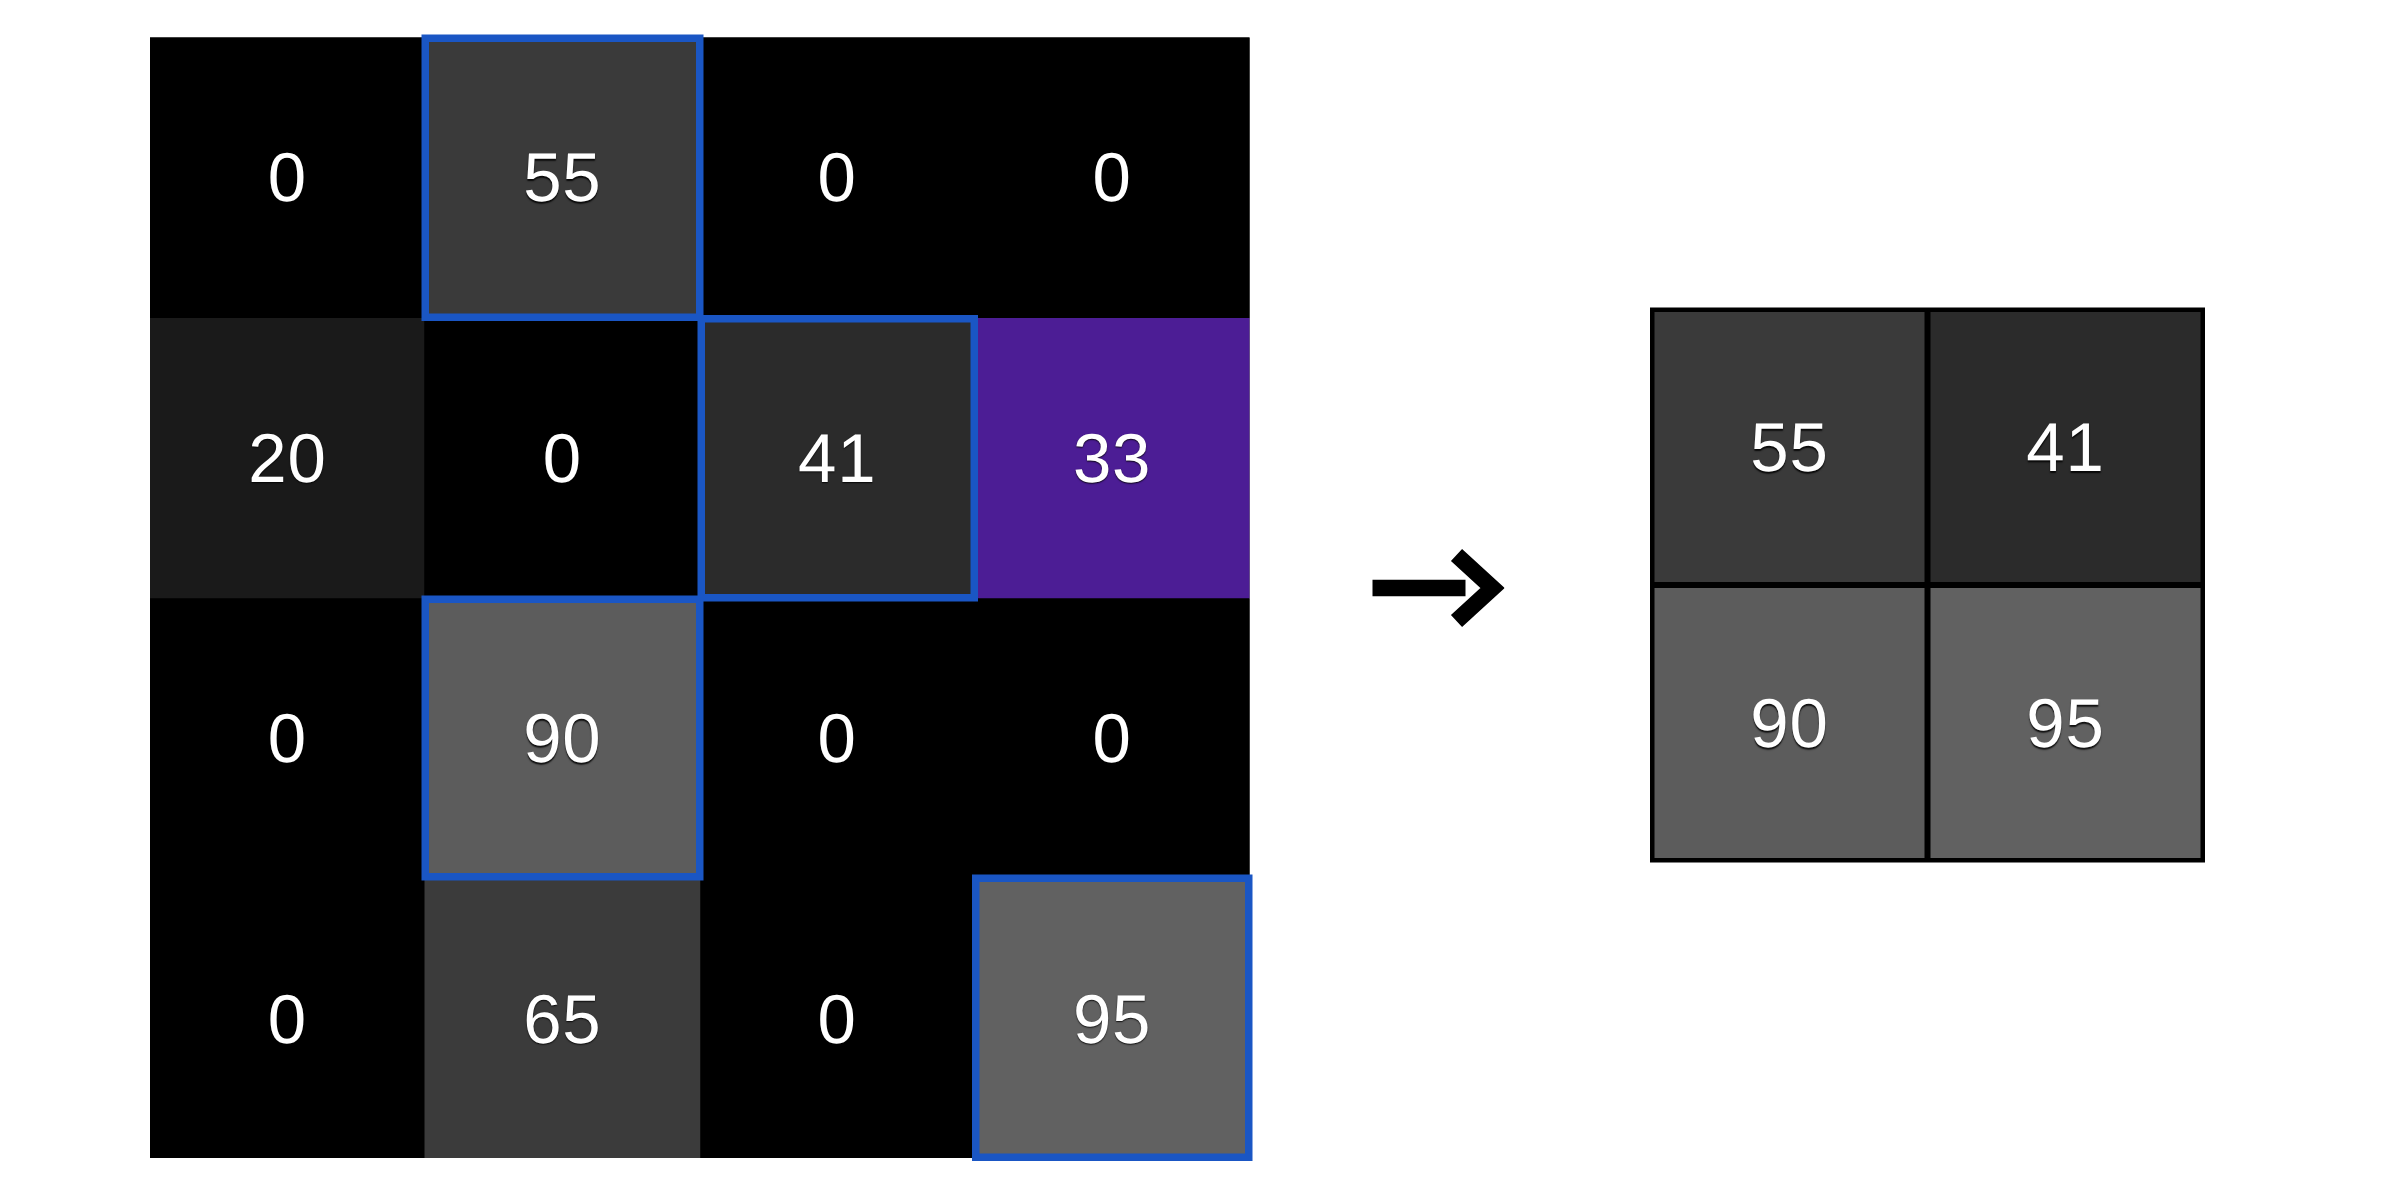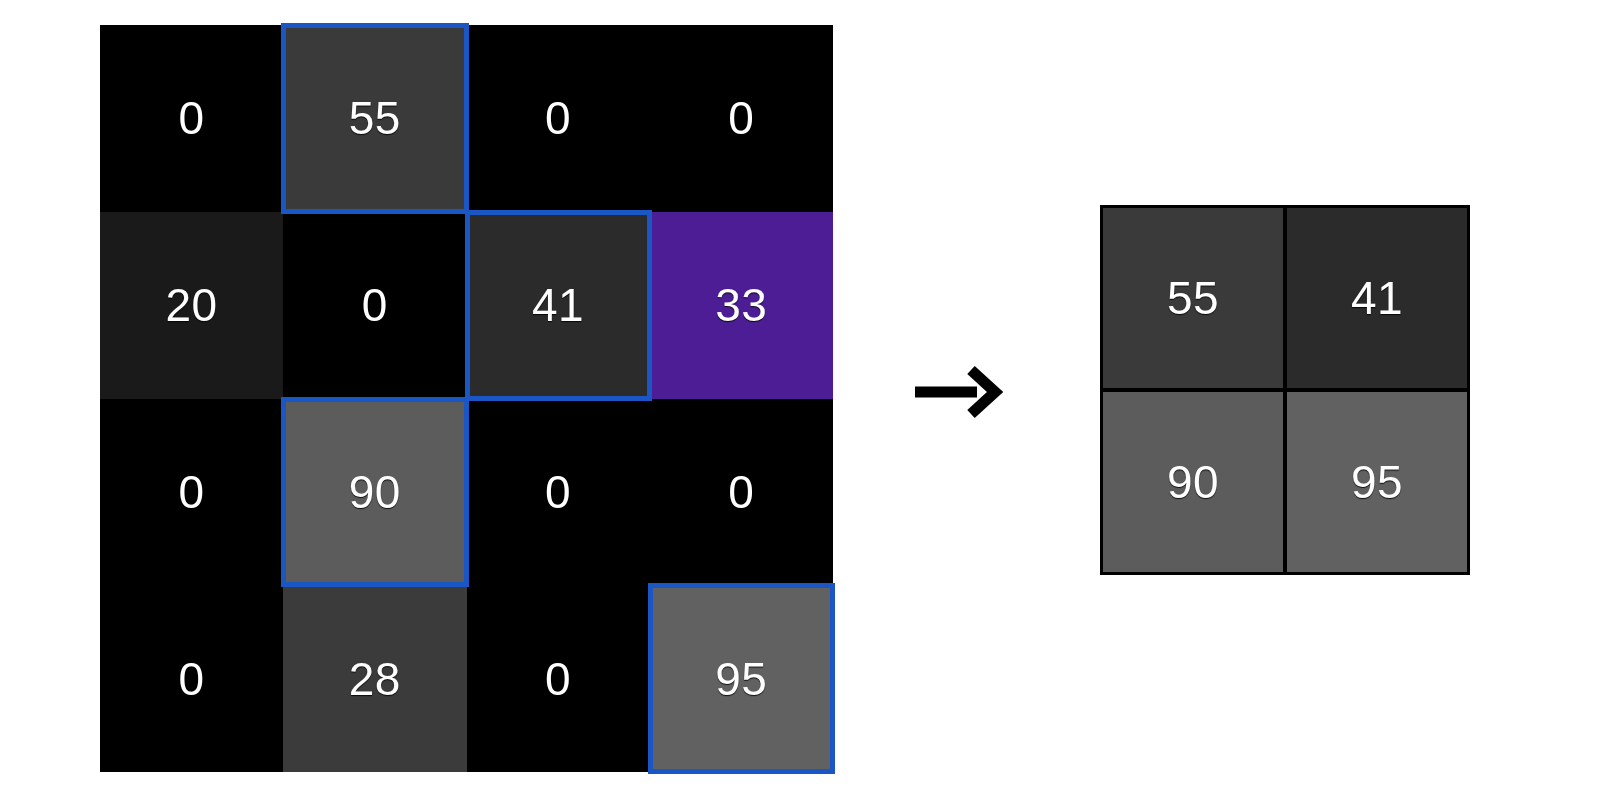--- a/index.html
+++ b/index.html
@@ -142,21 +142,21 @@
     <span class="cell-value">0</span>
   </div>
   <div class="src-cell" style="background: rgb(0, 0, 0); --accent: #1a56c4;">
     <span class="cell-value">0</span>
   </div>
 
   <div class="src-cell" style="background: rgb(0, 0, 0); --accent: #1a56c4;">
     <span class="cell-value">0</span>
   </div>
   <div class="src-cell" style="background: rgb(59, 59, 59); --accent: #1a56c4;">
-    <span class="cell-value">28</span>
+    <span class="cell-value">65</span>
   </div>
   <div class="src-cell" style="background: rgb(0, 0, 0); --accent: #1a56c4;">
     <span class="cell-value">0</span>
   </div>
   <div class="src-cell selected" style="background: rgb(97, 97, 97); --accent: #1a56c4;">
     <span class="cell-value">95</span>
   </div>
 
 </div>
 

